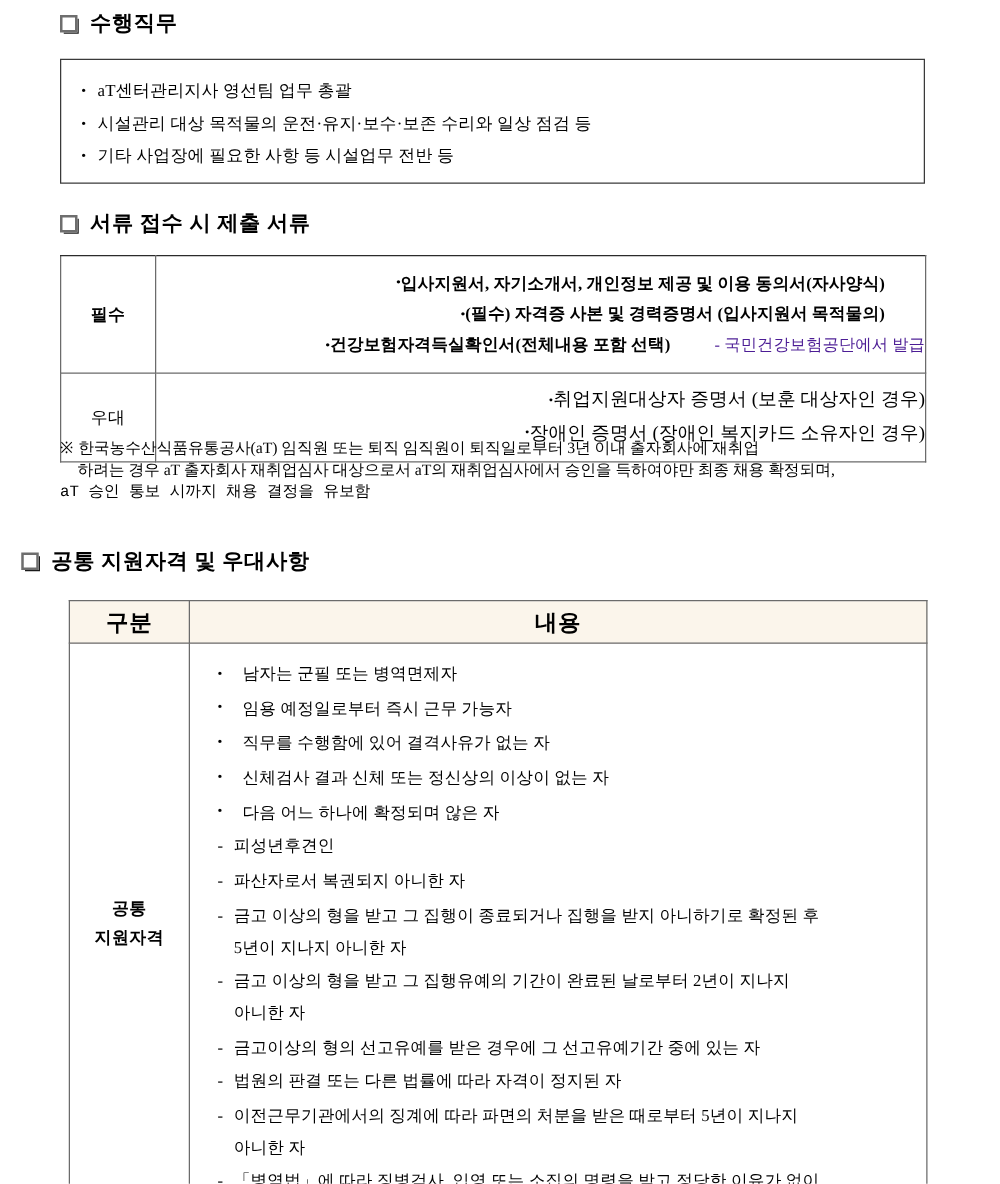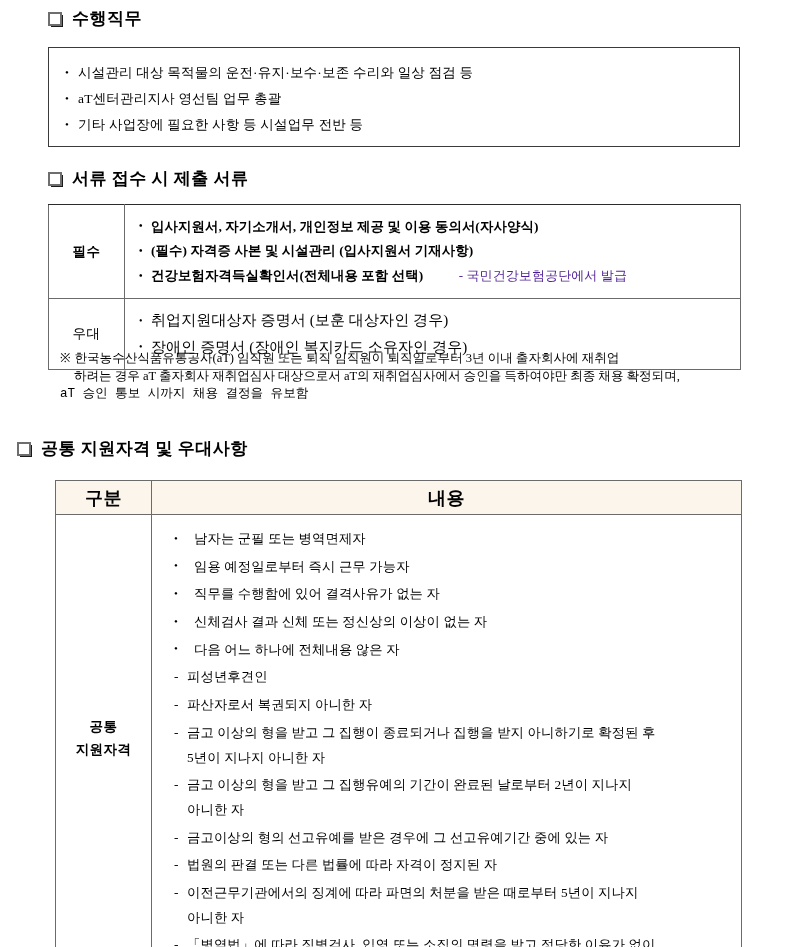--- a/index.html
+++ b/index.html
@@ -108,20 +108,21 @@
     font-size: 13.5px;
     letter-spacing: 0.4px;
     line-height: 1.45;
   }
   .lab.bold { font-weight: bold; }
 
   ul.cell-list {
     list-style: none;
     margin: 0;
     padding: 9px 0 9px 14px;
+    text-align: right;
   }
   ul.cell-list li {
     font-size: 15px;
     line-height: 1.15;
     padding: 4.5px 0;
     letter-spacing: 0.1px;
     white-space: nowrap;
   }
   ul.cell-list li::before {
     content: "\2022";
@@ -202,60 +203,60 @@
 
 <div class="page">
 
   <div class="section-head" style="position:absolute; left:0; top:10px;">
     <span class="chk"></span>
     <span class="section-title">수행직무</span>
   </div>
 
   <div class="box" style="left:48px; top:47px; width:692px; height:100px;">
     <ul class="box-list">
+      <li>aT센터관리지사 영선팀 업무 총괄</li>
       <li>시설관리 대상 목적물의 운전·유지·보수·보존 수리와 일상 점검 등</li>
-      <li>aT센터관리지사 영선팀 업무 총괄</li>
       <li>기타 사업장에 필요한 사항 등 시설업무 전반 등</li>
     </ul>
   </div>
 
   <div class="section-head" style="position:absolute; left:0; top:170px;text-align:right;">
     <span class="chk"></span>
     <span class="section-title">서류 접수 시 제출 서류</span>
   </div>
 
   <table class="doc" style="left:48px; top:204px; width:692px;">
     <colgroup>
         <col style="width:76px">
         <col style="width:616px">
       </colgroup>
     <tbody>
       <tr>
         <td class="lab bold outer-t">필수</td>
         <td class="outer-t">
           <ul class="cell-list strong">
             <li><span>입사지원서, 자기소개서, 개인정보 제공 및 이용 동의서(자사양식)</span><span class="thin"></span></li>
-            <li><span>(필수) 자격증 사본 및 시설관리 (입사지원서 기재사항)</span><span class="thin"></span></li>
+            <li><span>(필수) 자격증 사본 및 경력증명서 (입사지원서 목적물의)</span><span class="thin"></span></li>
             <li><span>건강보험자격득실확인서(전체내용 포함 선택)</span><span class="thin"> - 국민건강보험공단에서 발급</span></li>
           </ul>
         </td>
       </tr>
       <tr>
         <td class="lab">우대</td>
         <td>
           <ul class="cell-list">
             <li>취업지원대상자 증명서 (보훈 대상자인 경우)</li>
             <li>장애인 증명서 (장애인 복지카드 소유자인 경우)</li>
           </ul>
         </td>
       </tr>
     </tbody>
   </table>
 
-  <div class="note" style="left:48px; top:350px;margin-left:12px;">
+  <div class="note" style="left:48px; top:350px;">
     <span class="mk">※</span><span>한국농수산식품유통공사(aT) 임직원 또는 퇴직 임직원이 퇴직일로부터 3년 이내 출자회사에 재취업</span>
     <span class="l2">하려는 경우 aT 출자회사 재취업심사 대상으로서 aT의 재취업심사에서 승인을 득하여야만 최종 채용 확정되며,</span>
     <span class="l3">aT 승인 통보 시까지 채용 결정을 유보함</span>
   </div>
 
   <div class="section-head" style="position:absolute; left:0; top:440px;margin-left:17px;">
     <span class="chk"></span>
     <span class="section-title">공통 지원자격 및 우대사항</span>
   </div>
 
@@ -273,21 +274,21 @@
         <td class="vlabel">
           <span>공통</span><br>
           <span>지원자격</span>
         </td>
         <td>
           <ul class="q-list">
             <li class="b">남자는 군필 또는 병역면제자</li>
             <li class="b">임용 예정일로부터 즉시 근무 가능자</li>
             <li class="b">직무를 수행함에 있어 결격사유가 없는 자</li>
             <li class="b">신체검사 결과 신체 또는 정신상의 이상이 없는 자</li>
-            <li class="b">다음 어느 하나에 전체내용 않은 자</li>
+            <li class="b">다음 어느 하나에 확정되며 않은 자</li>
 
             <li class="d"><span class="dash">-</span><span>피성년후견인</span></li>
             <li class="d"><span class="dash">-</span><span>파산자로서 복권되지 아니한 자</span></li>
             <li class="d"><span class="dash">-</span><span>금고 이상의 형을 받고 그 집행이 종료되거나 집행을 받지 아니하기로 확정된 후</span><span class="cont">5년이 지나지 아니한 자</span></li>
             <li class="d"><span class="dash">-</span><span>금고 이상의 형을 받고 그 집행유예의 기간이 완료된 날로부터 2년이 지나지</span><span class="cont">아니한 자</span></li>
             <li class="d"><span class="dash">-</span><span>금고이상의 형의 선고유예를 받은 경우에 그 선고유예기간 중에 있는 자</span></li>
             <li class="d"><span class="dash">-</span><span>법원의 판결 또는 다른 법률에 따라 자격이 정지된 자</span></li>
             <li class="d"><span class="dash">-</span><span>이전근무기관에서의 징계에 따라 파면의 처분을 받은 때로부터 5년이 지나지</span><span class="cont">아니한 자</span></li>
             <li class="d"><span class="dash">-</span><span>「병역법」에 따라 징병검사, 입영 또는 소집의 명령을 받고 정당한 이유가 없이</span></li>
           </ul>

